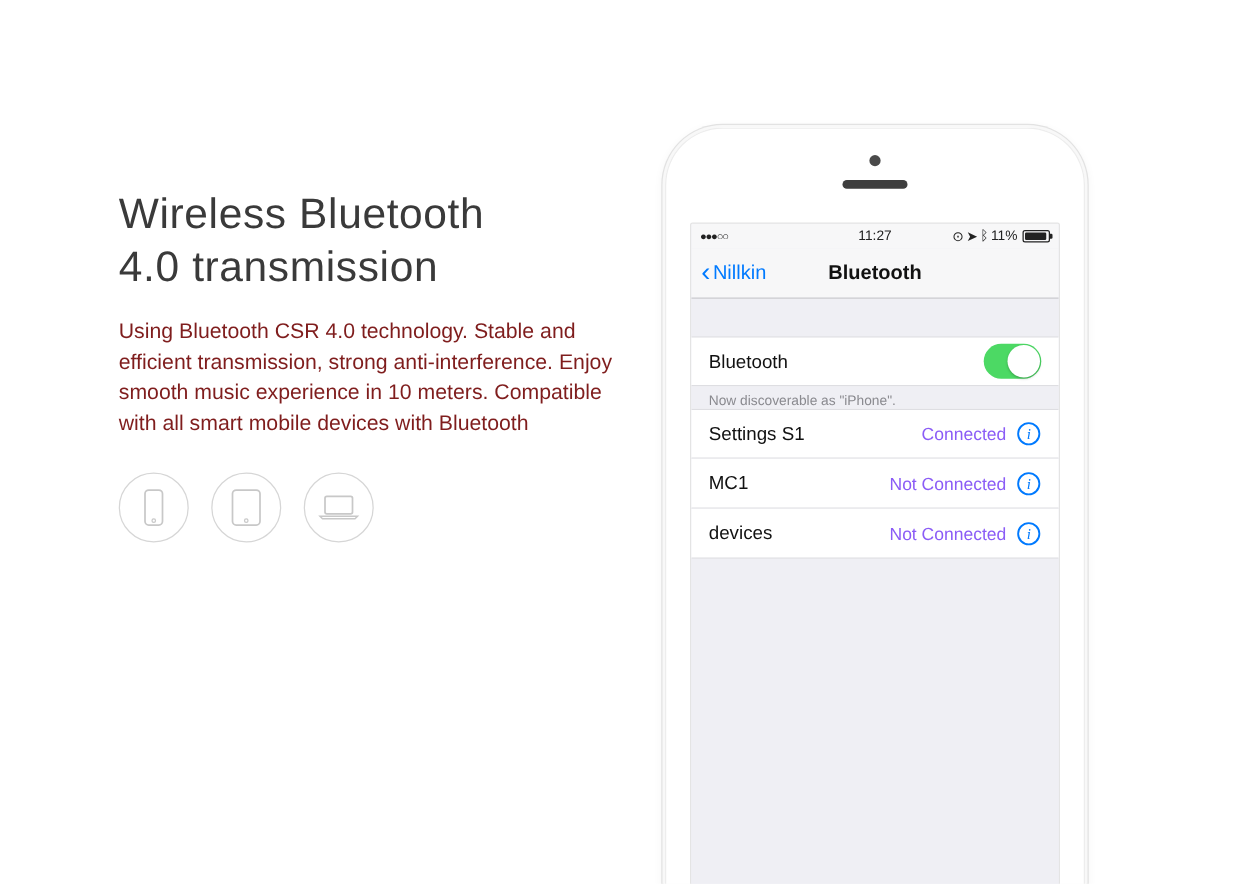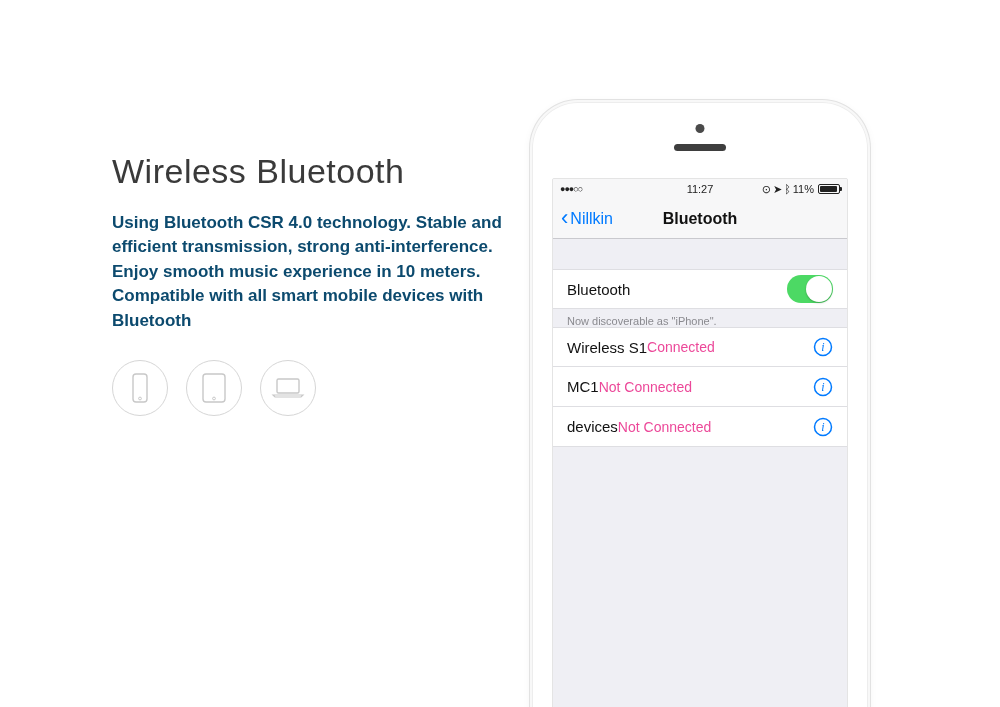--- a/index.html
+++ b/index.html
@@ -9,34 +9,33 @@
     background: #ffffff;
     font-family: -apple-system, "Helvetica Neue", Arial, sans-serif;
     position: relative;
     overflow: hidden;
   }
   .left-col {
     position: absolute;
     left: 95px;
     top: 150px;
     width: 400px;
-    margin-left: 17px;
   }
   .headline {
     font-size: 34px;
     font-weight: 300;
     color: #3a3a3a;
     line-height: 1.25;
     letter-spacing: 0.5px;
   }
   .body-copy {
     margin-top: 18px;
     font-size: 17px;
-    font-weight: 700;
-    color: #0c4a6e;
+    font-weight: 400;
+    color: #7f1d1d;
     line-height: 1.45;
   }
   .icon-row {
     margin-top: 26px;
     display: flex;
     gap: 18px;
   }
   .device-icon-circ {
     width: 56px;
     height: 56px;
@@ -178,21 +177,22 @@
     font-size: 15px;
     color: #111;
     border-top: 1px solid #dedee2;
     border-bottom: 1px solid #dedee2;
     position: relative;
   }
   .cell + .cell { border-top: none; }
   .cell .label { flex: 0 0 auto; }
   .cell .status {
     flex: 1;
-    color: #ec4899;
+    text-align: right;
+    color: #8b5cf6;
     font-size: 14px;
   }
   .info-icon {
     margin-left: 8px;
     width: 20px; height: 20px;
     flex: 0 0 auto;
   }
   .switch {
     width: 46px; height: 28px;
     background: #4cd964;
@@ -219,20 +219,21 @@
     color: #8a8a8f;
     letter-spacing: 0.3px;
   }
 </style>
 </head>
 <body>
 
 <div class="left-col">
   <h1 class="headline">
     <span>Wireless Bluetooth</span><br>
+    <span>4.0 transmission</span>
   </h1>
   <p class="body-copy">Using Bluetooth CSR 4.0 technology. Stable and efficient transmission, strong anti-interference. Enjoy smooth music experience in 10 meters. Compatible with all smart mobile devices with Bluetooth</p>
   <div class="icon-row">
     <div class="device-icon-circ">
       <svg width="20" height="30" viewBox="0 0 20 30">
           <rect x="3" y="1" width="14" height="28" rx="3" fill="none" stroke="#c8c8c8" stroke-width="1.4"></rect>
           <circle cx="10" cy="25.5" r="1.4" fill="none" stroke="#c8c8c8" stroke-width="1"></circle>
         </svg>
     </div>
     <div class="device-icon-circ">
@@ -284,21 +285,21 @@
 
         <div class="cell">
           <span class="label">Bluetooth</span>
           <span style="flex:1"></span>
           <div class="switch"></div>
         </div>
         <div class="footnote">Now discoverable as "iPhone".</div>
 
 
         <div class="cell">
-          <span class="label">Wireless S1</span>
+          <span class="label">Settings S1</span>
           <span class="status">Connected</span>
           <span class="info-icon">
             <svg width="20" height="20" viewBox="0 0 20 20">
                 <circle cx="10" cy="10" r="8.5" fill="none" stroke="#007aff" stroke-width="1.5"></circle>
                 <text x="10" y="14" text-anchor="middle" font-family="Georgia,serif" font-style="italic" font-size="12" fill="#007aff">i</text>
               </svg>
           </span>
         </div>
         <div class="cell">
           <span class="label">MC1</span>

